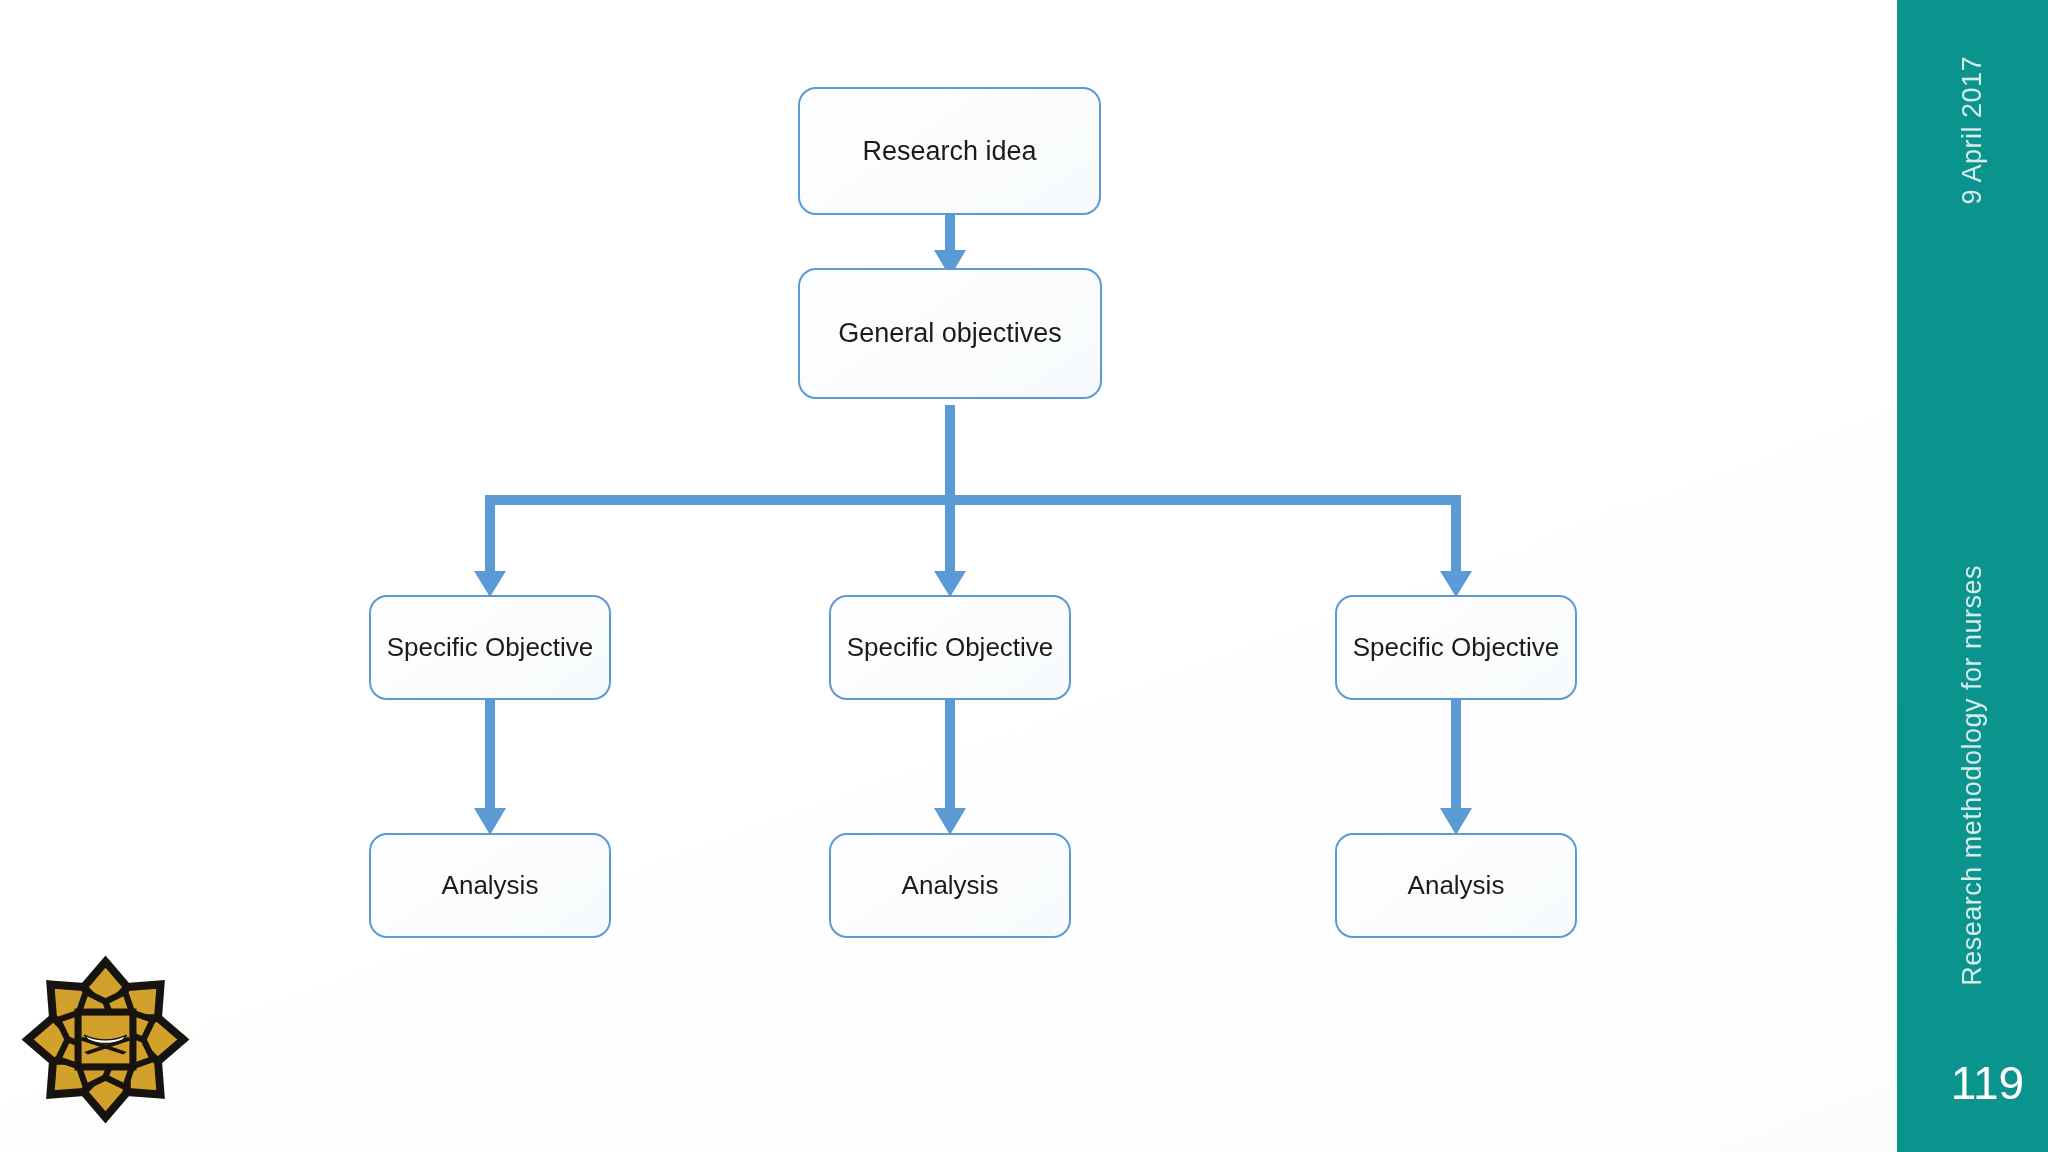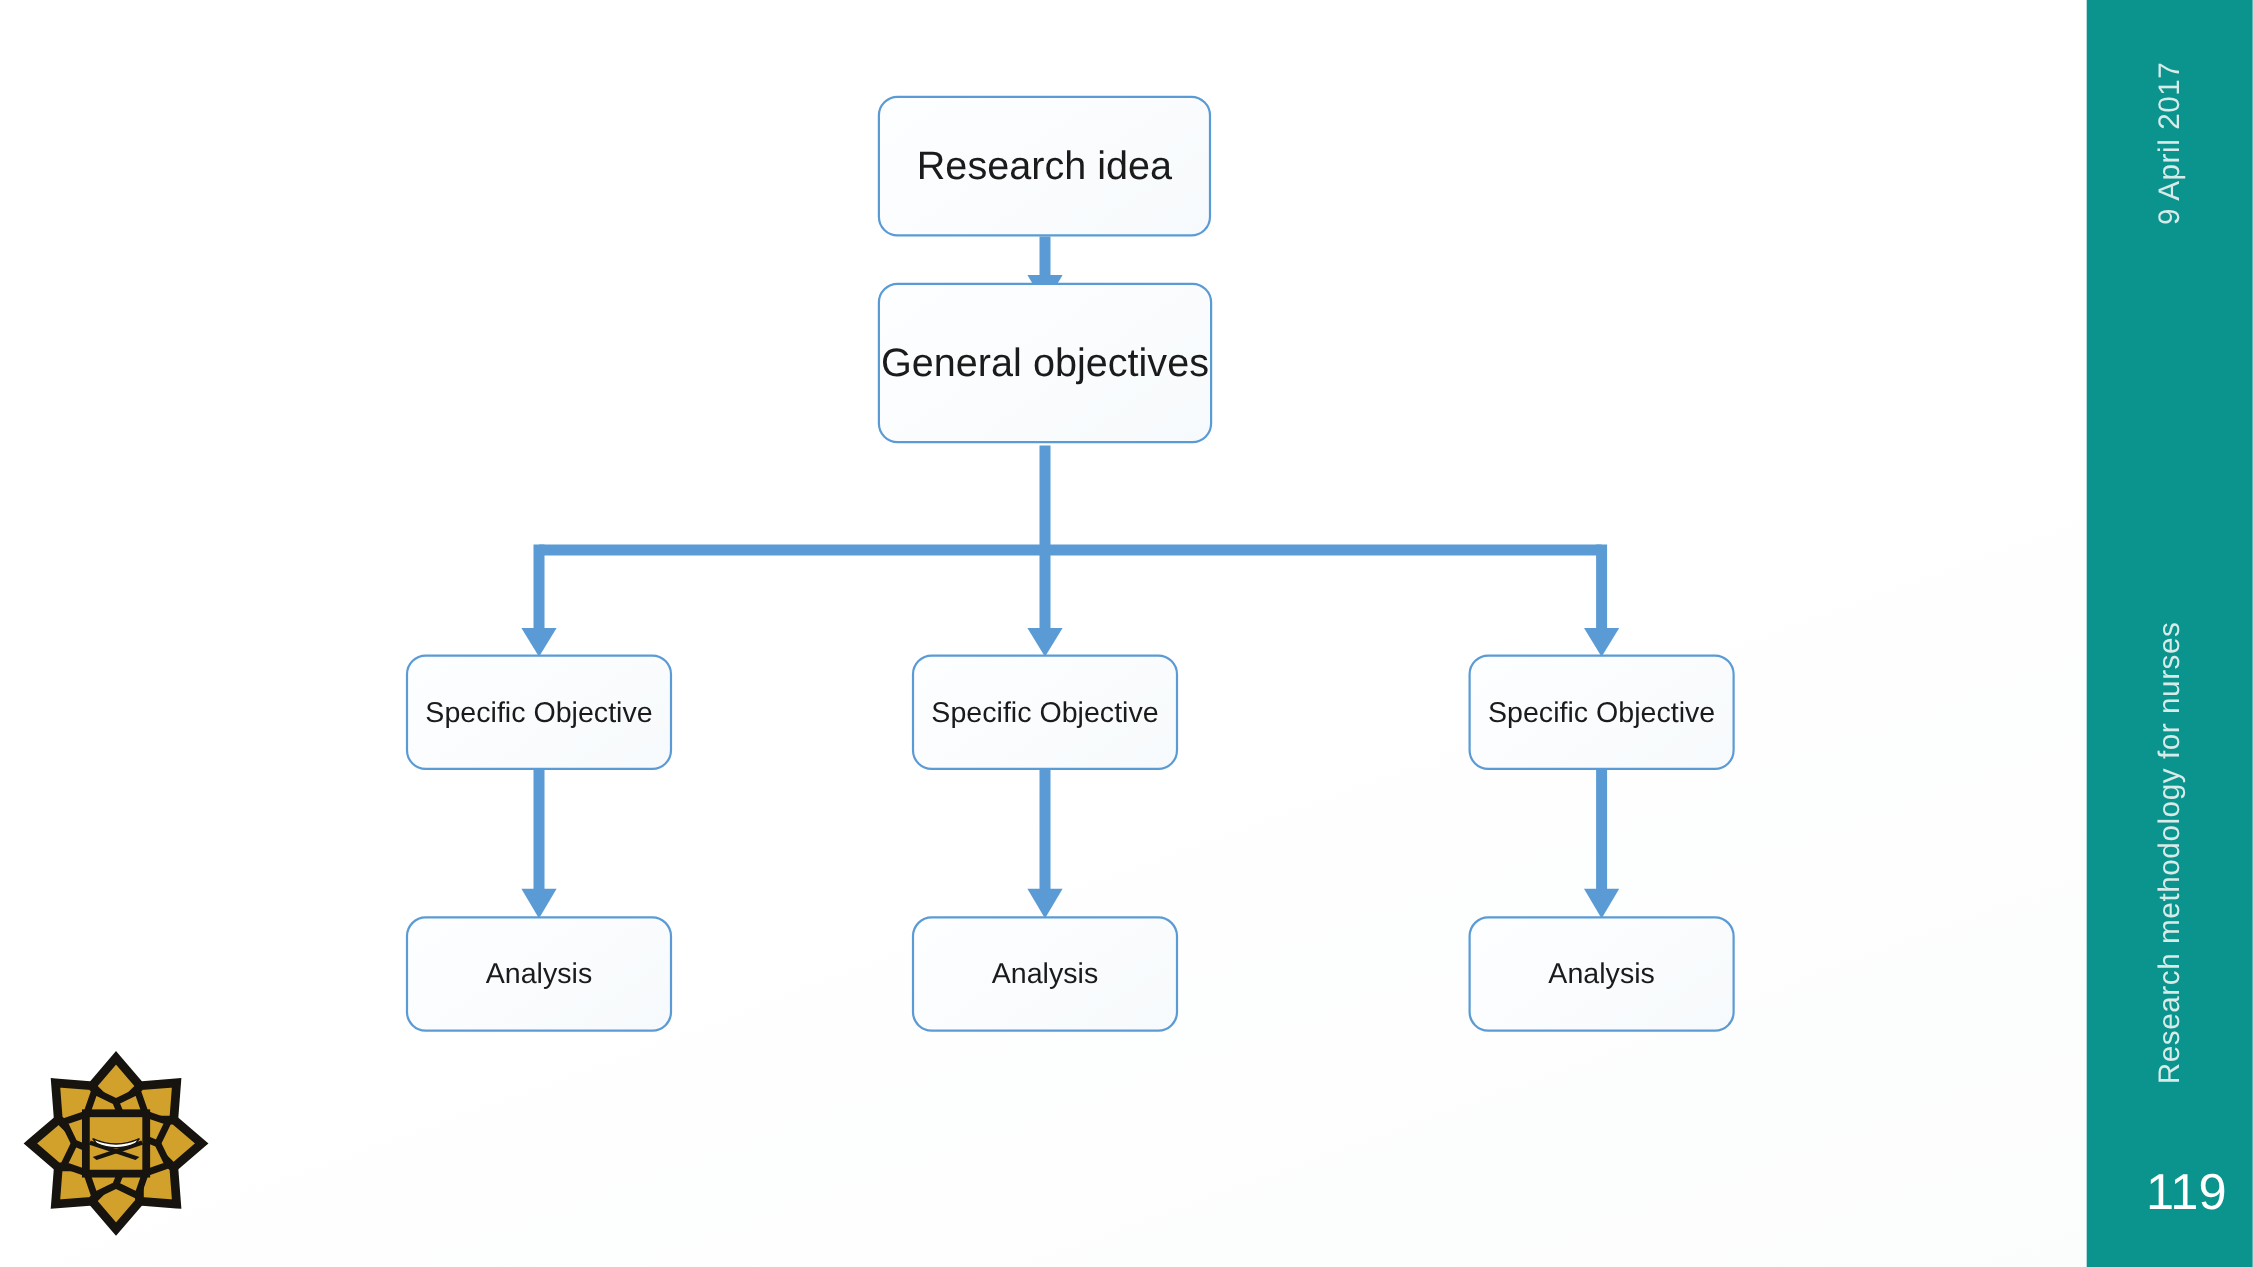--- a/index.html
+++ b/index.html
@@ -23,24 +23,24 @@
   .connectors polygon{fill:var(--accent);}
   .node{
     position:absolute;
     border:2px solid var(--accent);
     border-radius:18px;
     background:linear-gradient(145deg,#fdfeff 0%,#f7fafc 100%);
     display:flex;align-items:center;justify-content:center;
     color:var(--box-text);
     text-align:center;
   }
-  .node.big{font-size:36px;}
+  .node.big{font-size:27px;}
   .node.small{font-size:26px;}
   #node-research-idea{left:798px;top:87px;width:303px;height:128px;}
-  #node-general-objectives{left:798px;top:257px;width:304px;height:146px;}
+  #node-general-objectives{left:798px;top:268px;width:304px;height:131px;}
   #node-specific-1{left:369px;top:595px;width:242px;height:105px;}
   #node-specific-2{left:829px;top:595px;width:242px;height:105px;}
   #node-specific-3{left:1335px;top:595px;width:242px;height:105px;}
   #node-analysis-1{left:369px;top:833px;width:242px;height:105px;}
   #node-analysis-2{left:829px;top:833px;width:242px;height:105px;}
   #node-analysis-3{left:1335px;top:833px;width:242px;height:105px;}
   .sidebar{
     position:absolute;left:1897px;top:0;width:151px;height:1152px;
     background:var(--sidebar-bg);
   }

